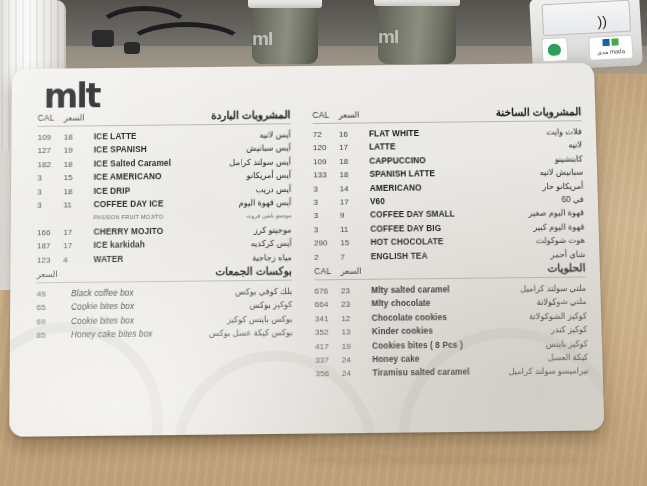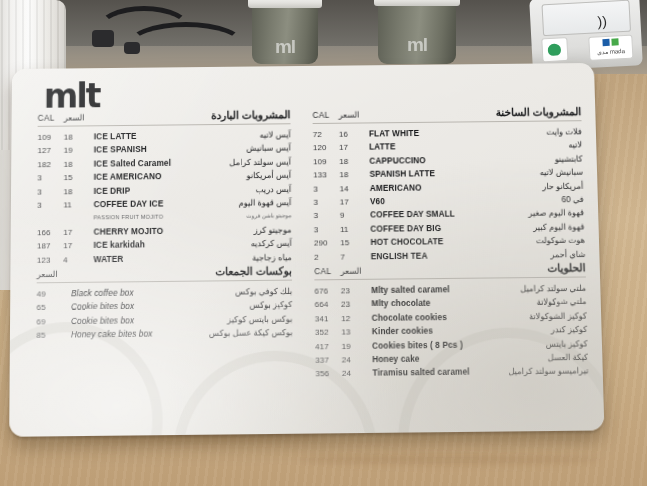--- a/index.html
+++ b/index.html
@@ -110,26 +110,24 @@
   .cup .lid {
     position: absolute;
     left: -4px; right: -4px; top: -9px;
     height: 13px;
     background: linear-gradient(180deg, #f7f7f5 0%, #e3e2de 60%, #c9c8c3 100%);
     border-radius: 5px 5px 3px 3px;
   }
   .cup .logo {
     position: absolute;
     left: 0; right: 0; top: 24px;
-    text-align: center;
     color: rgba(255,255,255,0.55);
     font-size: 19px;
     font-weight: 700;
     letter-spacing: -1px;
-    margin-top: 8px;
   }
 
   
   .reader {
     position: absolute;
     right: 6px; top: -4px;
     width: 110px; height: 72px;
     background: linear-gradient(180deg, #efefee 0%, #dededc 70%, #c6c6c3 100%);
     border-radius: 7px;
     transform: rotate(-3deg);

